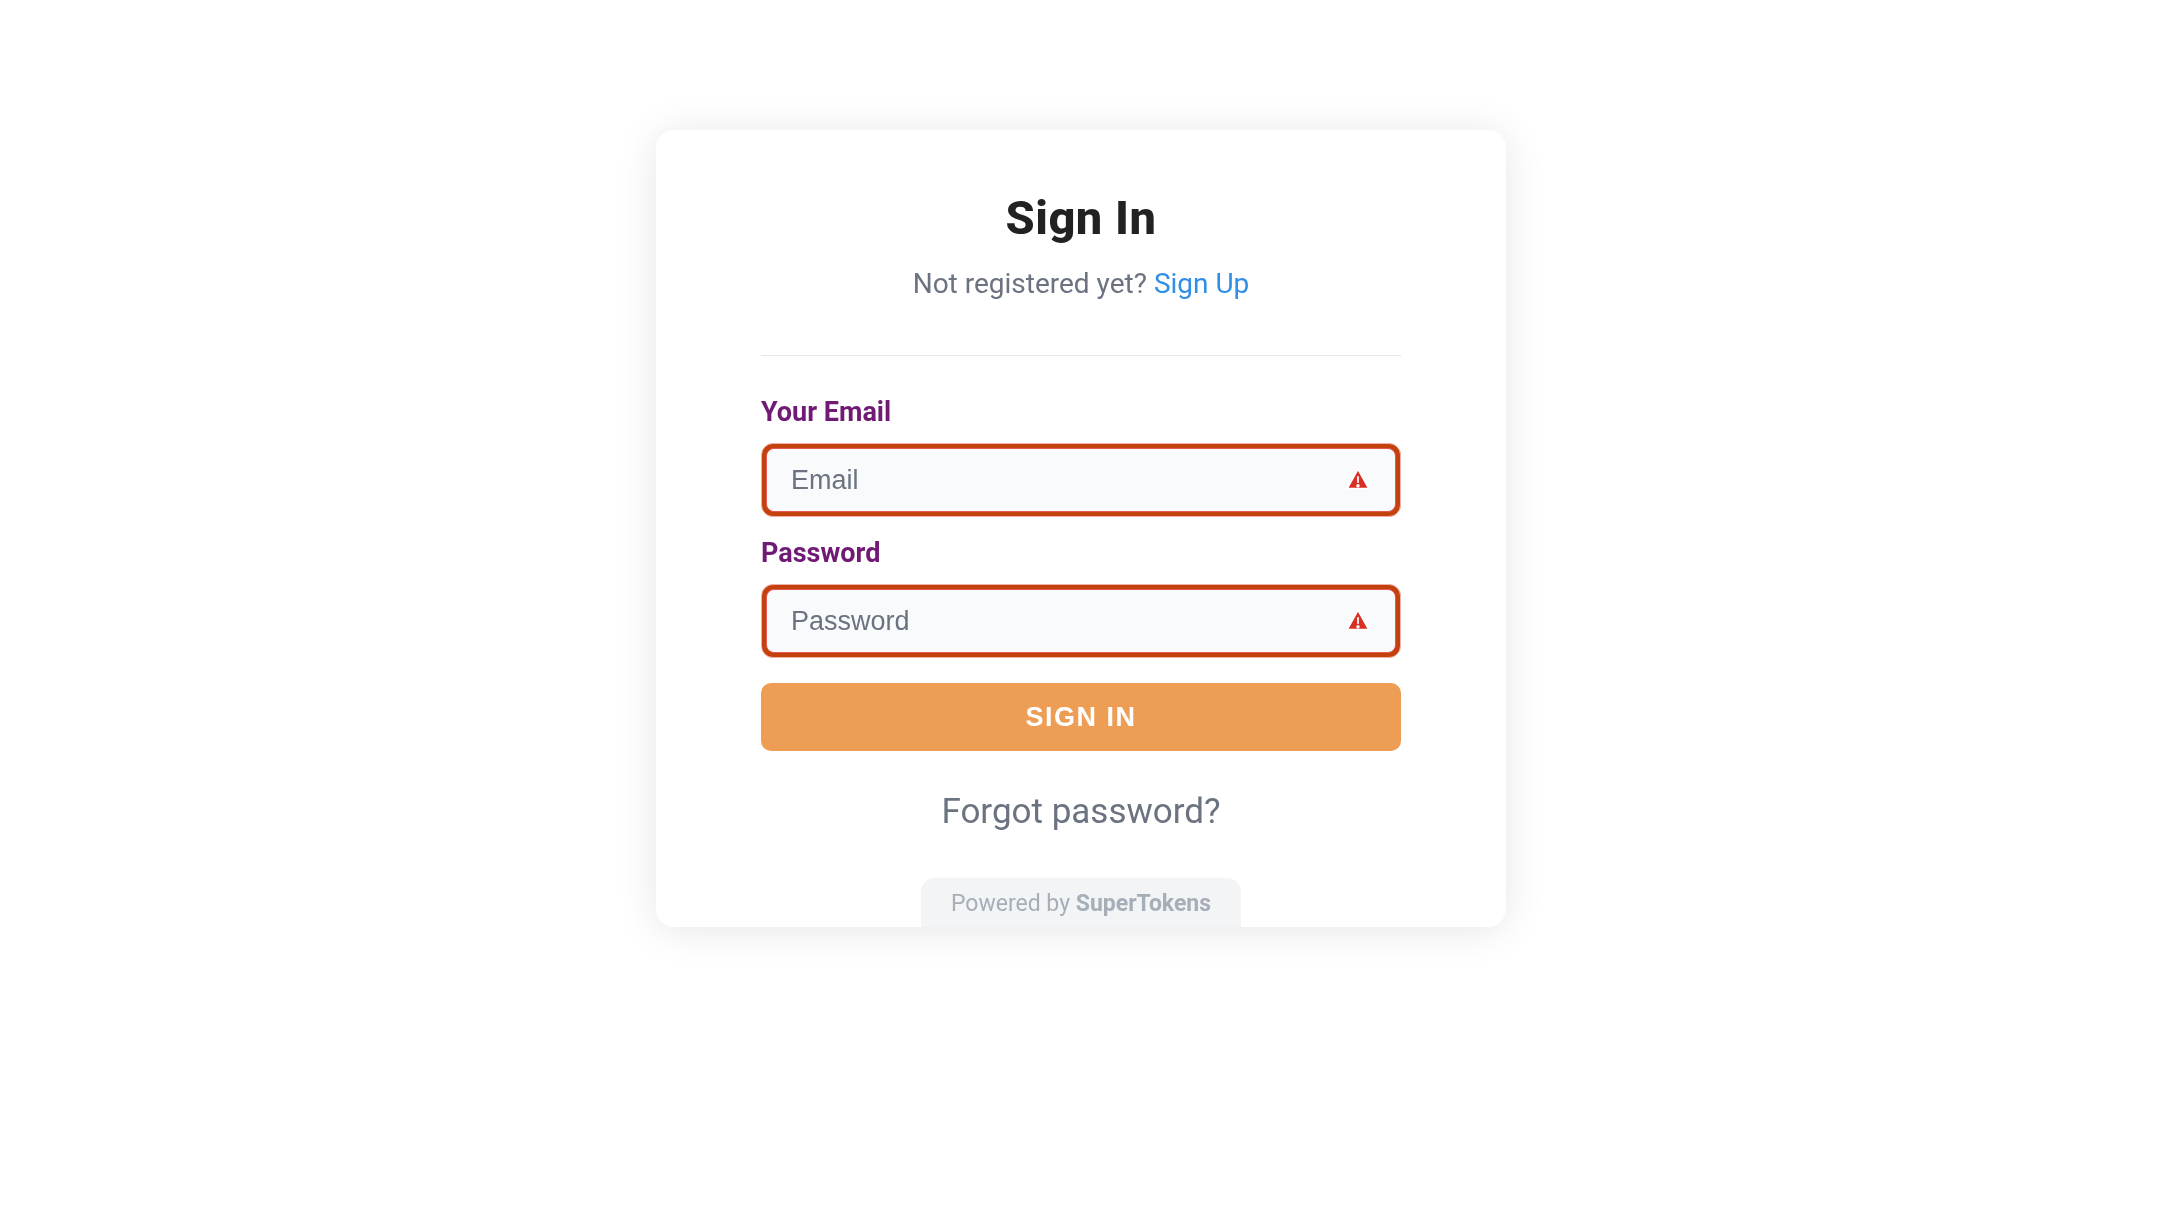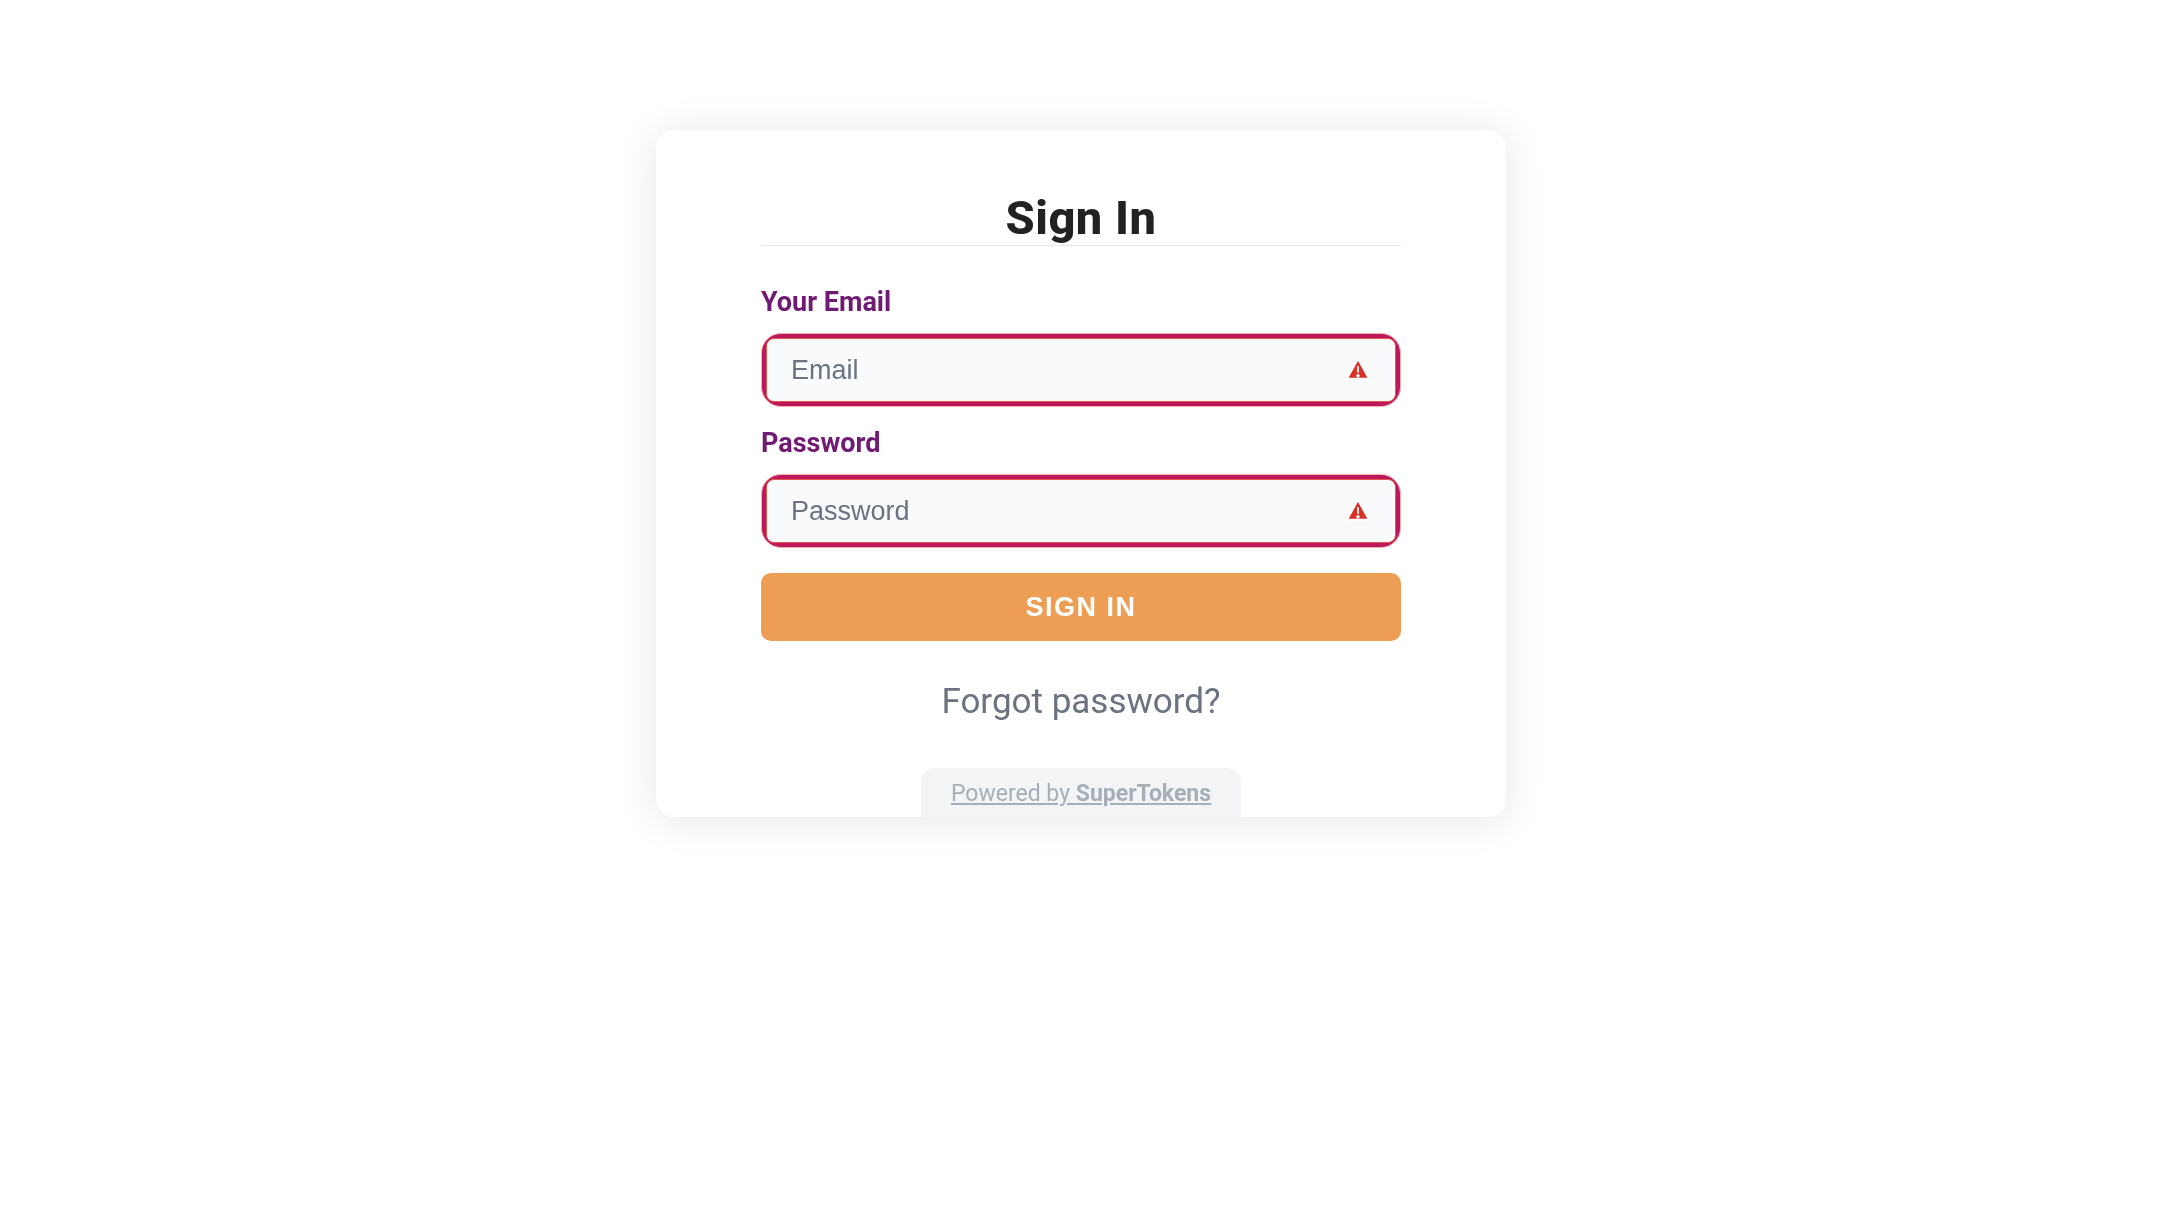--- a/index.html
+++ b/index.html
@@ -60,23 +60,23 @@
     .field-label {
       font-size: 27px;
       font-weight: 700;
       color: #701a75;
       margin-bottom: 15px;
     }
     
     .input-wrapper {
       position: relative;
       border: 1.5px solid #f1b0a9;
-      border-radius: 20px;
+      border-radius: 12px;
       padding: 4px;
-      background: #be185d;
+      background: #c2410c;
       margin-bottom: 20px;
     }
     
     .input-inner {
       position: relative;
       display: flex;
       align-items: center;
       background: #f9fafb;
       border: 1.5px solid #e25950;
       border-radius: 8px;
@@ -145,34 +145,36 @@
     .footer-pill {
       position: absolute;
       left: 50%;
       bottom: 0;
       transform: translateX(-50%);
       background: #f3f4f6;
       border-radius: 14px 14px 0 0;
       padding: 12px 30px 10px 30px;
       font-size: 23px;
       color: #a6aeb8;
-      text-decoration: underline;
     }
     
     .footer-pill .brand {
       font-weight: 700;
     }
   </style>
 </head>
 <body>
 
 <div class="auth-card">
   
   <h1 class="header-title">Sign In</h1>
   
+  <div class="sub-header">
+    <span>Not registered yet?</span><span> </span><span class="link">Sign Up</span>
+  </div>
   
   <div class="divider"></div>
   
   
   <div class="field-label">Your Email</div>
   <div class="input-wrapper">
     <div class="input-inner">
       <input type="text" class="text-input" placeholder="Email" style="">
       <span class="error-icon">
         <svg viewBox="0 0 24 24">

